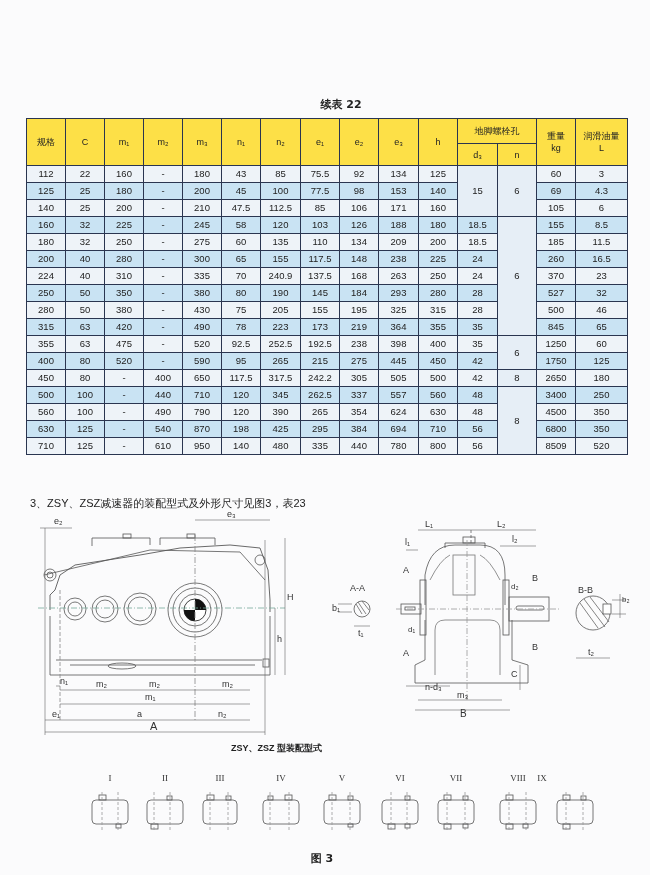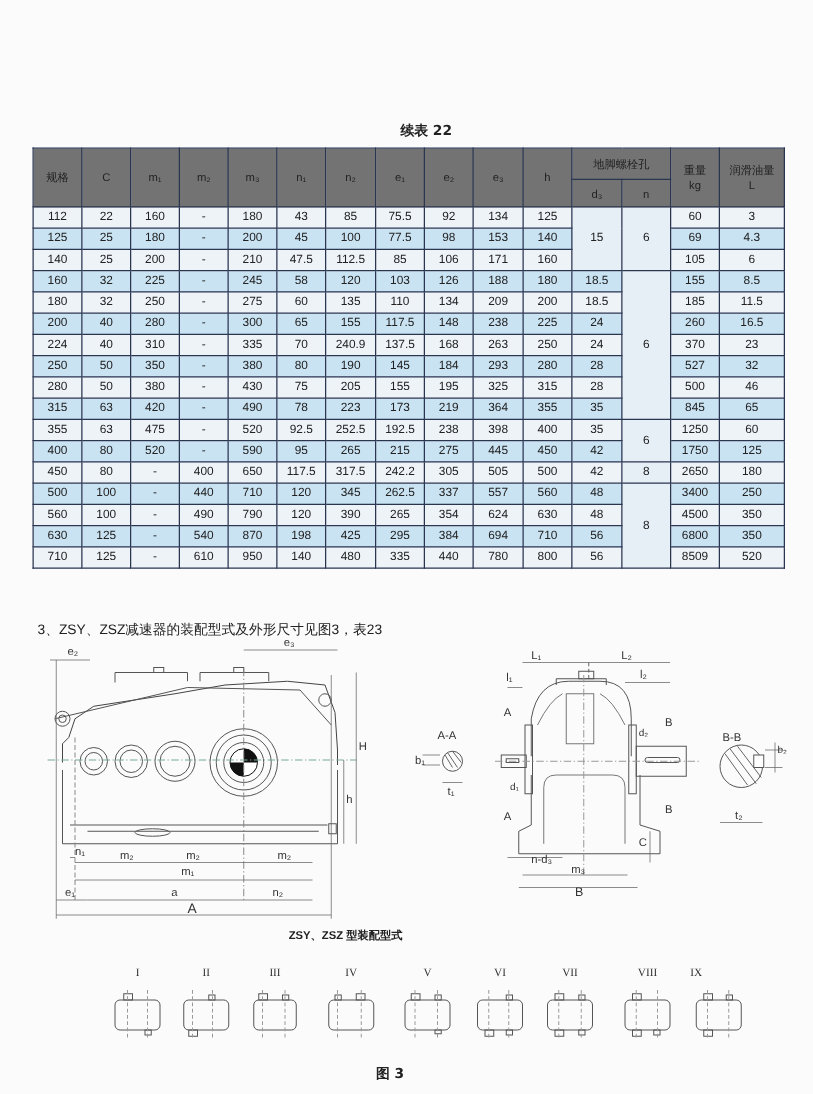--- a/index.html
+++ b/index.html
@@ -17,34 +17,34 @@
   table.spec {
     position:absolute; left:26px; top:118px; width:601px;
     border-collapse:collapse; table-layout:fixed;
     font-size:9.5px; color:#222;
     font-family:"Liberation Sans", sans-serif;
   }
   table.spec td, table.spec th {
     border:1px solid #2a3550; text-align:center; padding:0;
     height:16px; line-height:16px; font-weight:normal;
   }
-  table.spec th { background:#737373; font-size:9px; }
+  table.spec th { background:#fde047; font-size:9px; }
   table.spec th.tall { height:46px; }
   table.spec th.hl { height:24px; line-height:12px; }
   table.spec th.hs { height:21px; }
   tr.odd td { background:#eef3f8; }
   tr.even td { background:#c9e3f3; }
   table.spec td.merge { background:#e6eef6 !important; }
   .section-title {
     position:absolute; left:30px; top:496px; font-size:11px; font-weight:normal;
     font-family:"Liberation Sans", sans-serif;
   }
   svg.drawing { position:absolute; left:0; top:0; }
   .fig-caption { position:absolute; top:742px; left:0; width:553px; text-align:center; font-size:9px; font-weight:bold; font-family:"Liberation Sans", sans-serif; }
-  .fig-number { position:absolute; top:851px; left:6px; width:612px; text-align:center; font-size:11px; font-weight:bold; }
+  .fig-number { position:absolute; top:851px; left:16px; width:612px; text-align:center; font-size:11px; font-weight:bold; }
   .mt-label { position:absolute; top:773px; font-size:9px; font-family:"Liberation Serif", serif; color:#333; width:40px; text-align:center; }
 </style>
 </head>
 <body>
 
 <div class="caption" id="table-caption">续表 22</div>
 
 <table class="spec" id="spec-table">
   <colgroup>
     <col style="width:39px">
@@ -565,15 +565,15 @@
 <div class="fig-caption">ZSY、ZSZ 型装配型式</div>
 
 <div class="mt-label" style="left:90px">I</div>
 <div class="mt-label" style="left:145px">II</div>
 <div class="mt-label" style="left:200px">III</div>
 <div class="mt-label" style="left:261px">IV</div>
 <div class="mt-label" style="left:322px">V</div>
 <div class="mt-label" style="left:380px">VI</div>
 <div class="mt-label" style="left:436px">VII</div>
 <div class="mt-label" style="left:498px">VIII</div>
-<div class="mt-label" style="left:537px">IX</div>
+<div class="mt-label" style="left:522px">IX</div>
 
 <div class="fig-number">图 3</div>
 
 </body></html>

